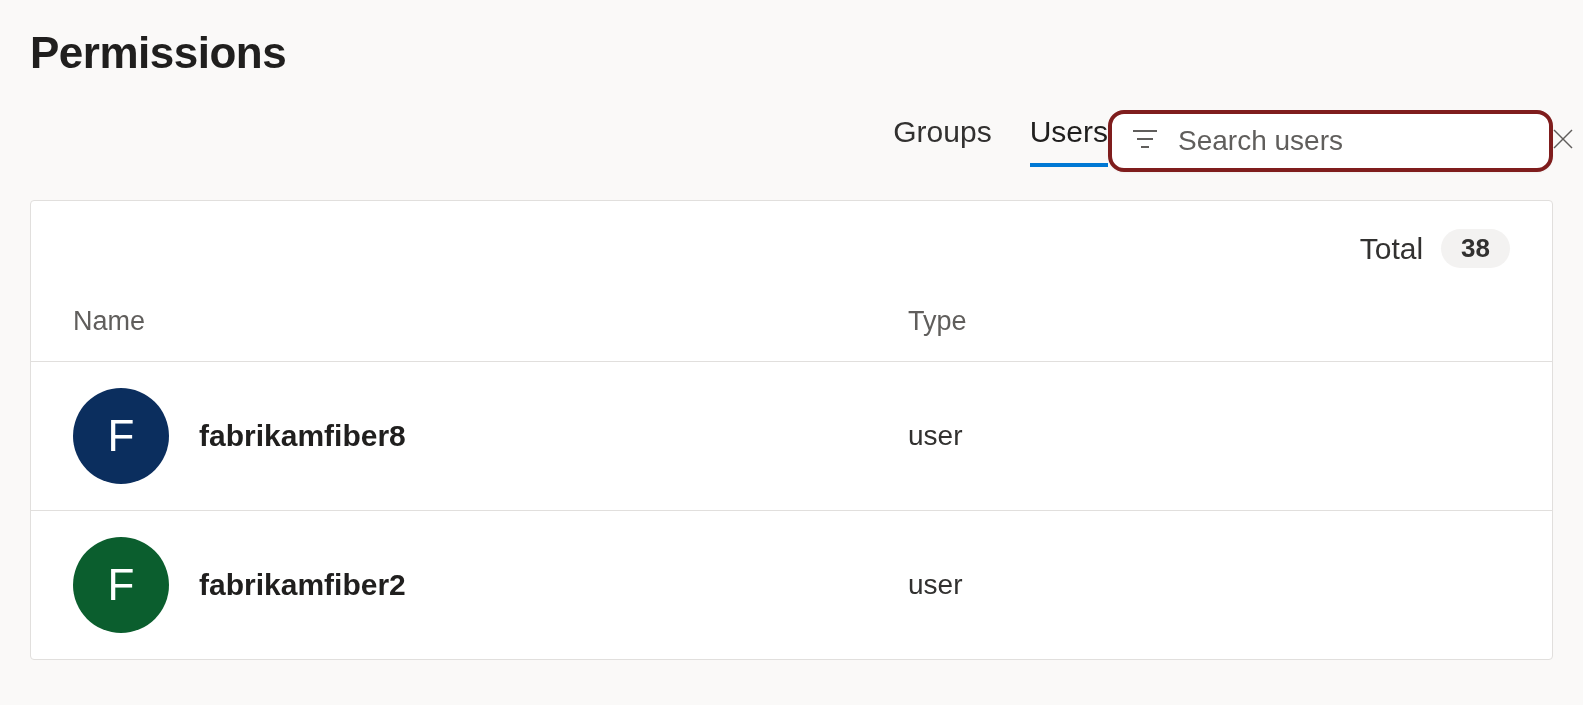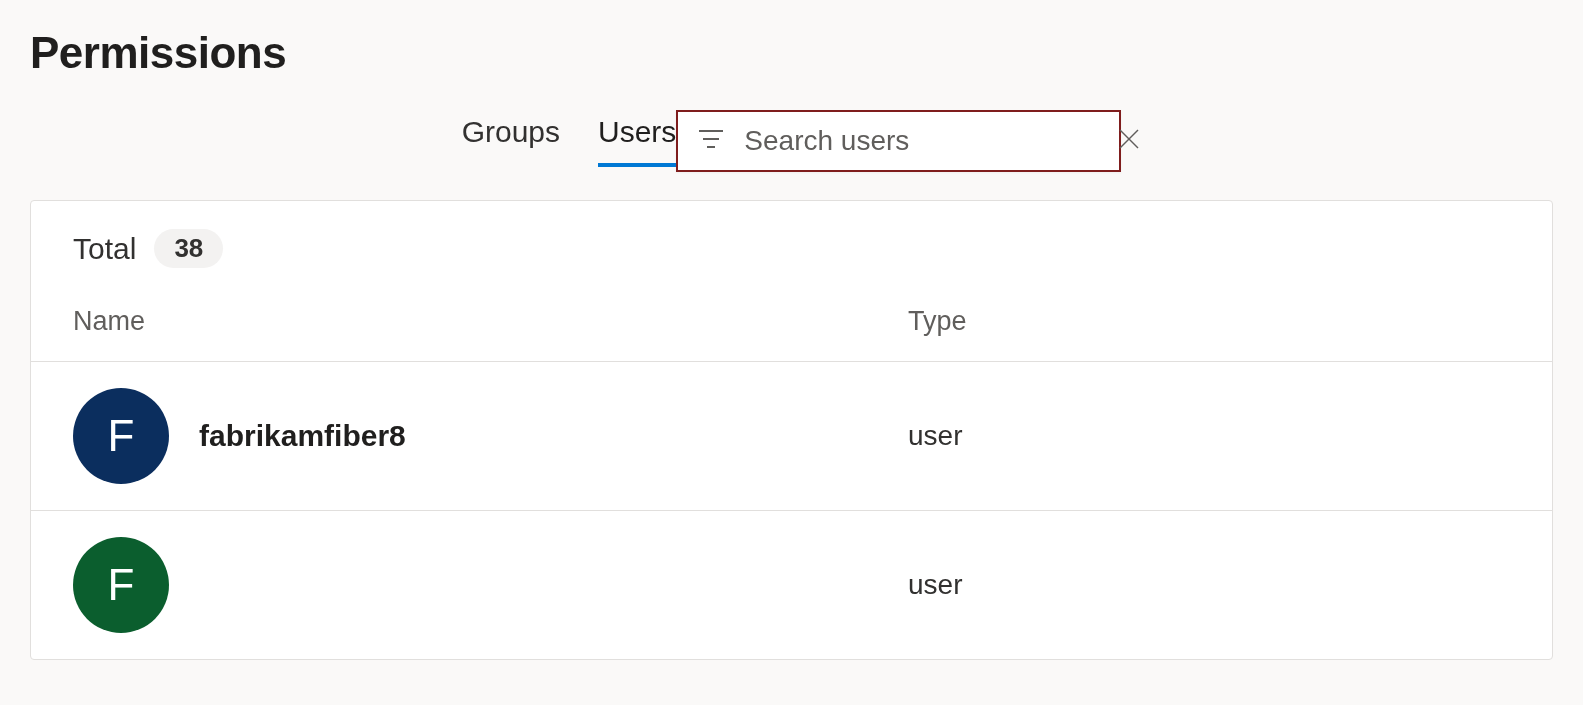--- a/index.html
+++ b/index.html
@@ -20,21 +20,21 @@
     }
     .page-title {
       font-size: 44px;
       font-weight: 600;
       color: #201f1e;
       margin-bottom: 32px;
       letter-spacing: -0.5px;
     }
     .header-row {
       display: flex;
-      justify-content: center;
+      justify-content: flex-end;
       align-items: center;
       margin-bottom: 20px;
     }
     .tabs {
       display: flex;
       gap: 38px;
     }
     .tab {
       font-size: 30px;
       color: #323130;
@@ -53,22 +53,22 @@
       bottom: 0;
       left: 0;
       right: 0;
       height: 4px;
       background: #0078d4;
     }
     .search-box {
       display: flex;
       align-items: center;
       background: #ffffff;
-      border: 2px solid #7f1d1d;
-      border-radius: 0;
+      border: 4px solid #7f1d1d;
+      border-radius: 16px;
       padding: 10px 20px;
       width: 445px;
       height: 62px;
       box-shadow: 0 1px 2px rgba(0,0,0,0.04);
     }
     .filter-icon {
       color: #605e5c;
       margin-right: 20px;
       flex-shrink: 0;
     }
@@ -93,20 +93,21 @@
       background: #ffffff;
       border: 1px solid #e1dfdd;
       border-radius: 4px;
       margin-top: 28px;
     }
     .total-row {
       display: flex;
       align-items: center;
       padding: 28px 42px 20px 42px;
       gap: 18px;
+      justify-content: flex-end;
     }
     .total-label {
       font-size: 30px;
       color: #323130;
       font-weight: 400;
     }
     .total-badge {
       background: #f3f2f1;
       border-radius: 20px;
       padding: 4px 20px;
@@ -214,17 +215,18 @@
       <div class="row-name-cell">
         <div class="avatar" style="background:#0b2e5e">F</div>
         <div class="row-name">fabrikamfiber8</div>
       </div>
       <div class="row-type">user</div>
     </div>
 
     <div class="table-row">
       <div class="row-name-cell">
         <div class="avatar" style="background:#0b5e2e">F</div>
+        <div class="row-name">fabrikamfiber2</div>
       </div>
       <div class="row-type">user</div>
     </div>
   </div>
 </div>
 
 </body></html>

